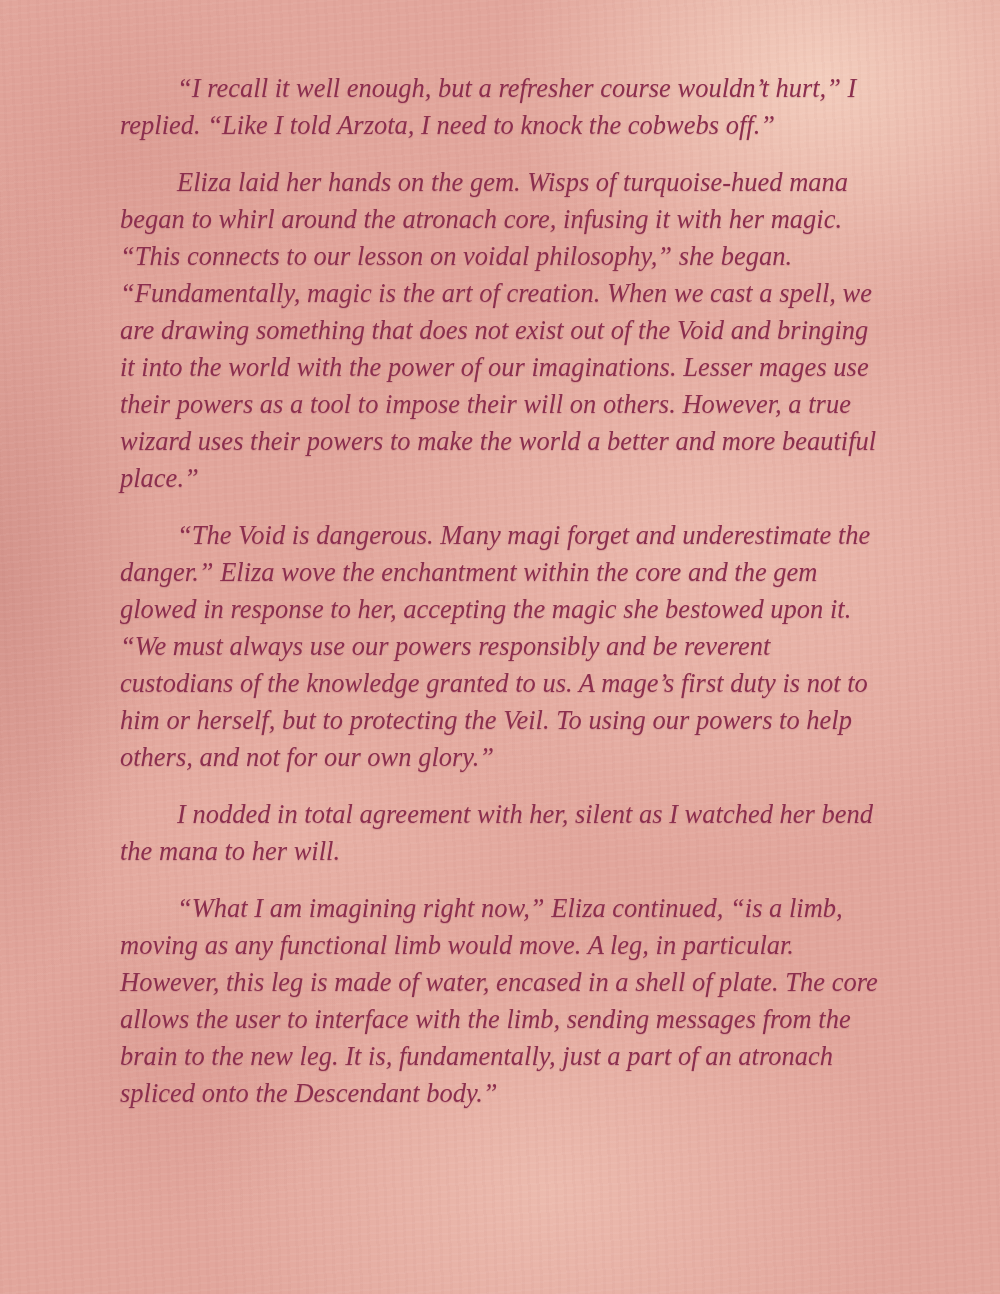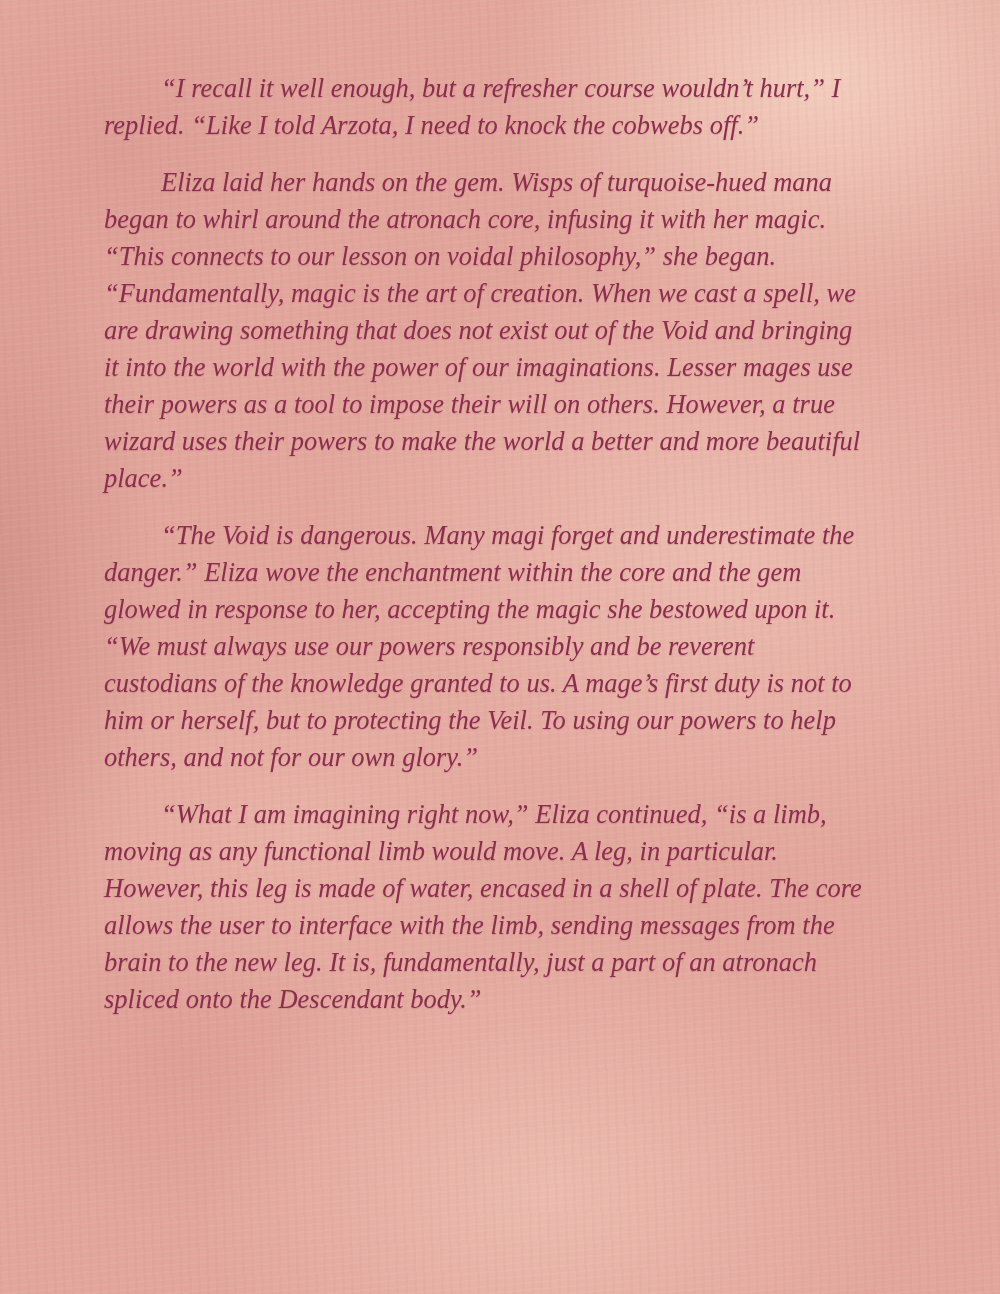--- a/index.html
+++ b/index.html
@@ -26,21 +26,21 @@
   .grain {
     position: absolute;
     inset: 0;
     pointer-events: none;
     background-image:
       repeating-linear-gradient(175deg, rgba(255,255,255,0.045) 0 2px, rgba(0,0,0,0) 2px 7px),
       repeating-linear-gradient(88deg,  rgba(150,80,80,0.035) 0 3px, rgba(0,0,0,0) 3px 9px);
   }
   .page-text {
     position: absolute;
-    left: 104px;
+    left: 120px;
     top: 70px;
     width: 762px;
     color: #8b2e4e;
     font-family: "Liberation Serif", serif;
     font-style: italic;
     font-size: 26.5px;
     line-height: 37px;
     text-shadow: 0 1px 1px rgba(120, 30, 60, 0.18);
   }
   .page-text p {
@@ -50,15 +50,16 @@
 </style>
 </head>
 <body>
 
 <div class="screen">
   <div class="grain"></div>
   <div class="page-text">
     <p>“I recall it well enough, but a refresher course wouldn’t hurt,” I replied. “Like I told Arzota, I need to knock the cobwebs off.”</p>
     <p>Eliza laid her hands on the gem. Wisps of turquoise-hued mana began to whirl around the atronach core, infusing it with her magic. “This connects to our lesson on voidal philosophy,” she began. “Fundamentally, magic is the art of creation. When we cast a spell, we are drawing something that does not exist out of the Void and bringing it into the world with the power of our imaginations. Lesser mages use their powers as a tool to impose their will on others. However, a true wizard uses their powers to make the world a better and more beautiful place.”</p>
     <p>“The Void is dangerous. Many magi forget and underestimate the danger.” Eliza wove the enchantment within the core and the gem glowed in response to her, accepting the magic she bestowed upon it. “We must always use our powers responsibly and be reverent custodians of the knowledge granted to us. A mage’s first duty is not to him or herself, but to protecting the Veil. To using our powers to help others, and not for our own glory.”</p>
+    <p>I nodded in total agreement with her, silent as I watched her bend the mana to her will.</p>
     <p>“What I am imagining right now,” Eliza continued, “is a limb, moving as any functional limb would move. A leg, in particular. However, this leg is made of water, encased in a shell of plate. The core allows the user to interface with the limb, sending messages from the brain to the new leg. It is, fundamentally, just a part of an atronach spliced onto the Descendant body.”</p>
   </div>
 </div>
 
 </body></html>

